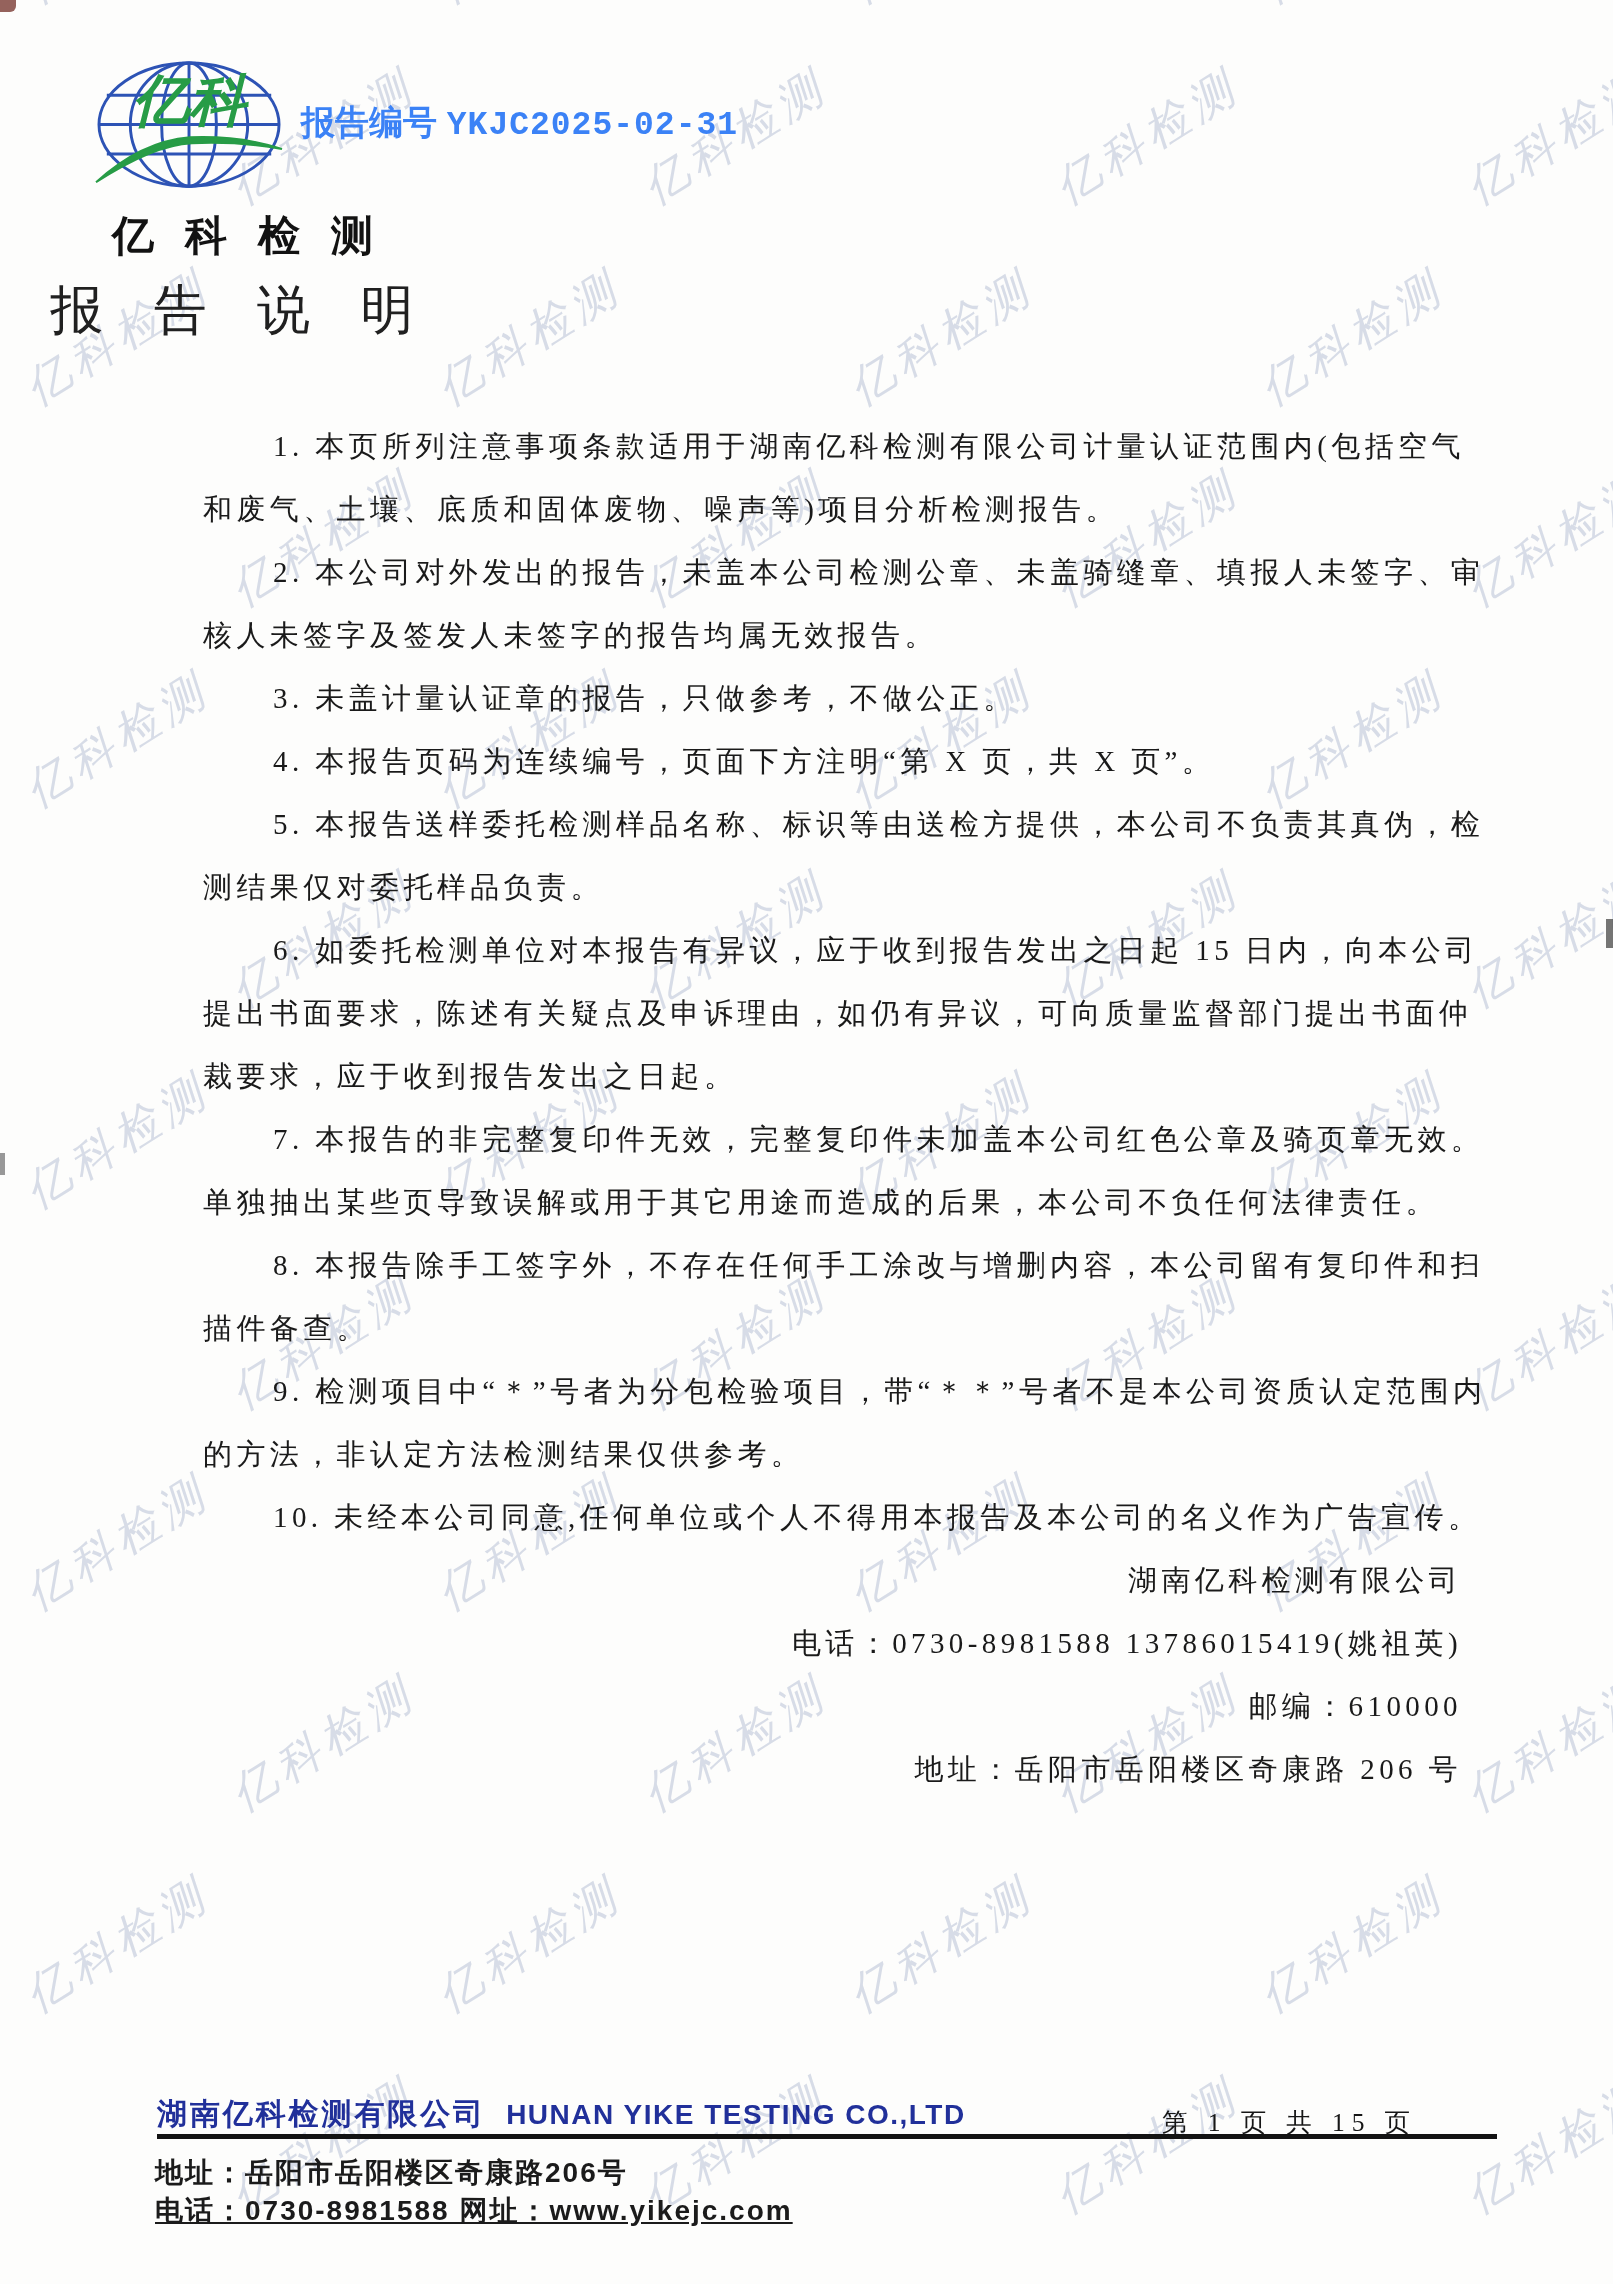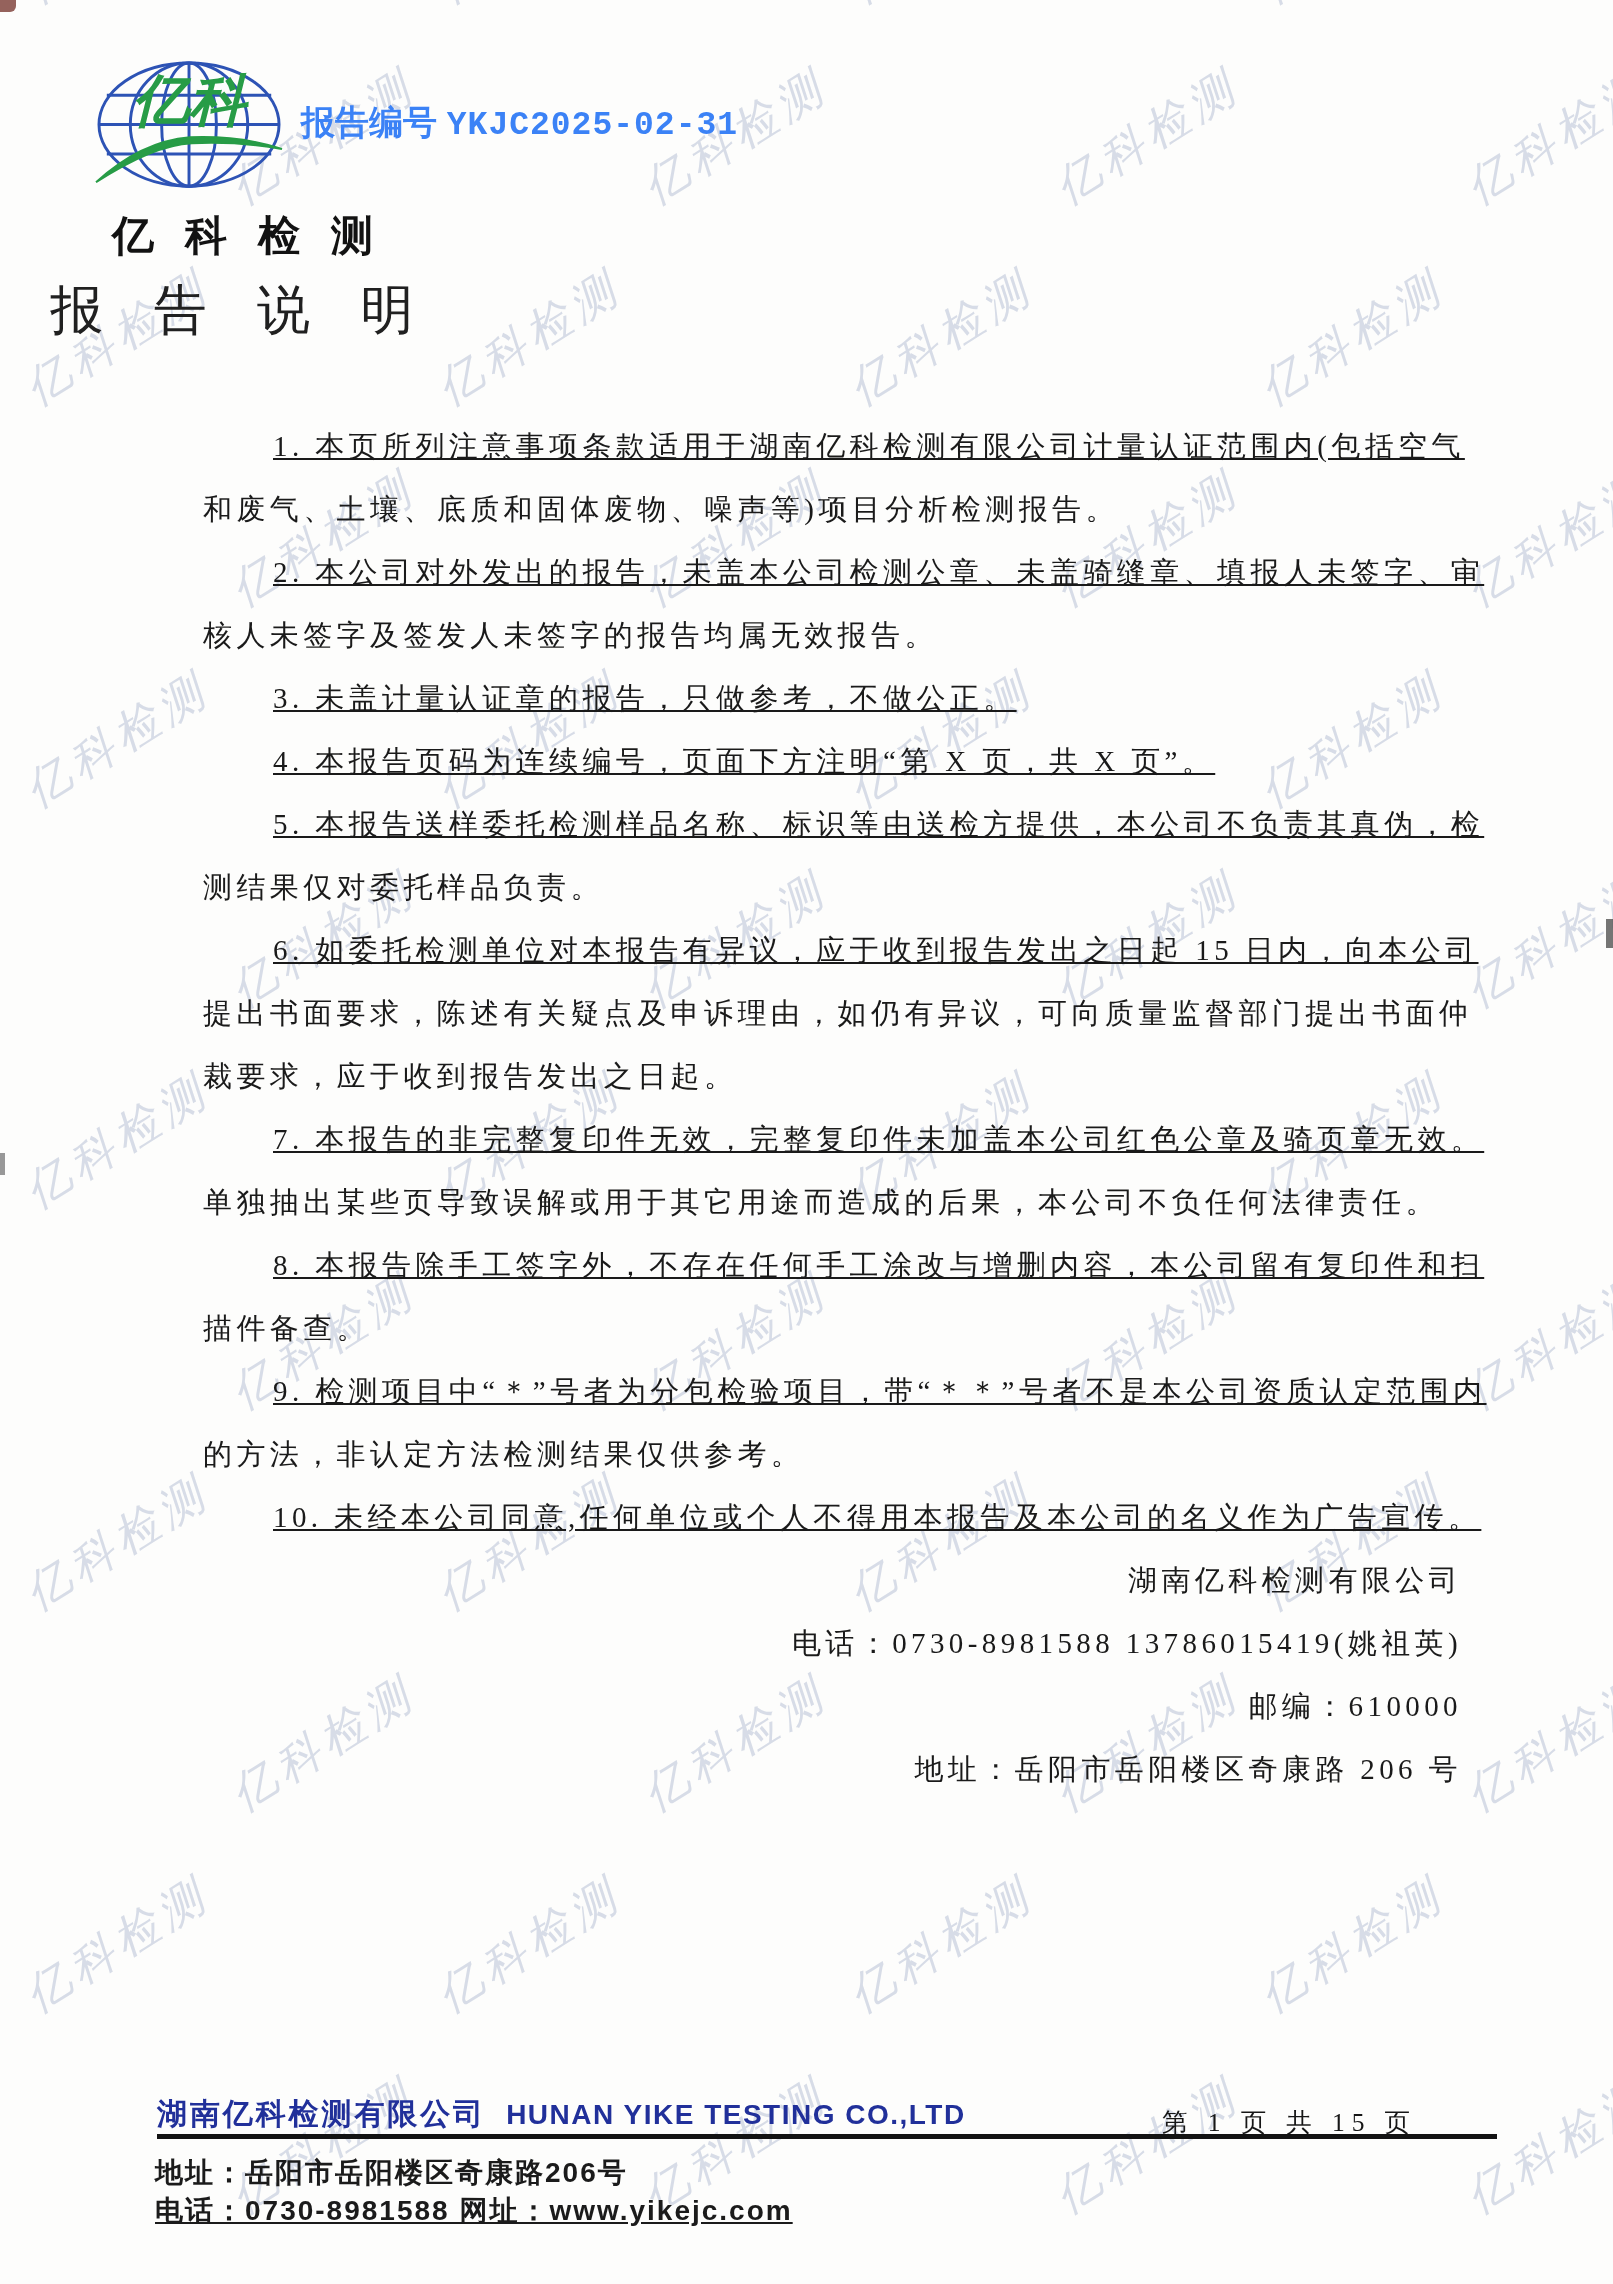--- a/index.html
+++ b/index.html
@@ -48,21 +48,21 @@
   }
   
   .body-block{
     position:absolute;left:203px;top:415px;width:1259px;
   }
   .line{
     font-size:29px;letter-spacing:4.4px;
     line-height:63px;height:63px;
     white-space:nowrap;color:#1a1a1a;
   }
-  .line.indent{padding-left:70px;text-decoration:underline;}
+  .line.indent{padding-left:70px;}
   .line.right{text-align:right;}
   
   .footer-company{
     position:absolute;left:157px;top:2094px;
     font-family:"Liberation Sans","DejaVu Sans",sans-serif;
     font-weight:bold;color:#21309a;white-space:nowrap;
   }
   .footer-company .cn{font-size:30px;letter-spacing:2.9px;}
   .footer-company .en{font-size:28px;letter-spacing:1.5px;margin-left:15.7px;}
   .page-info{

